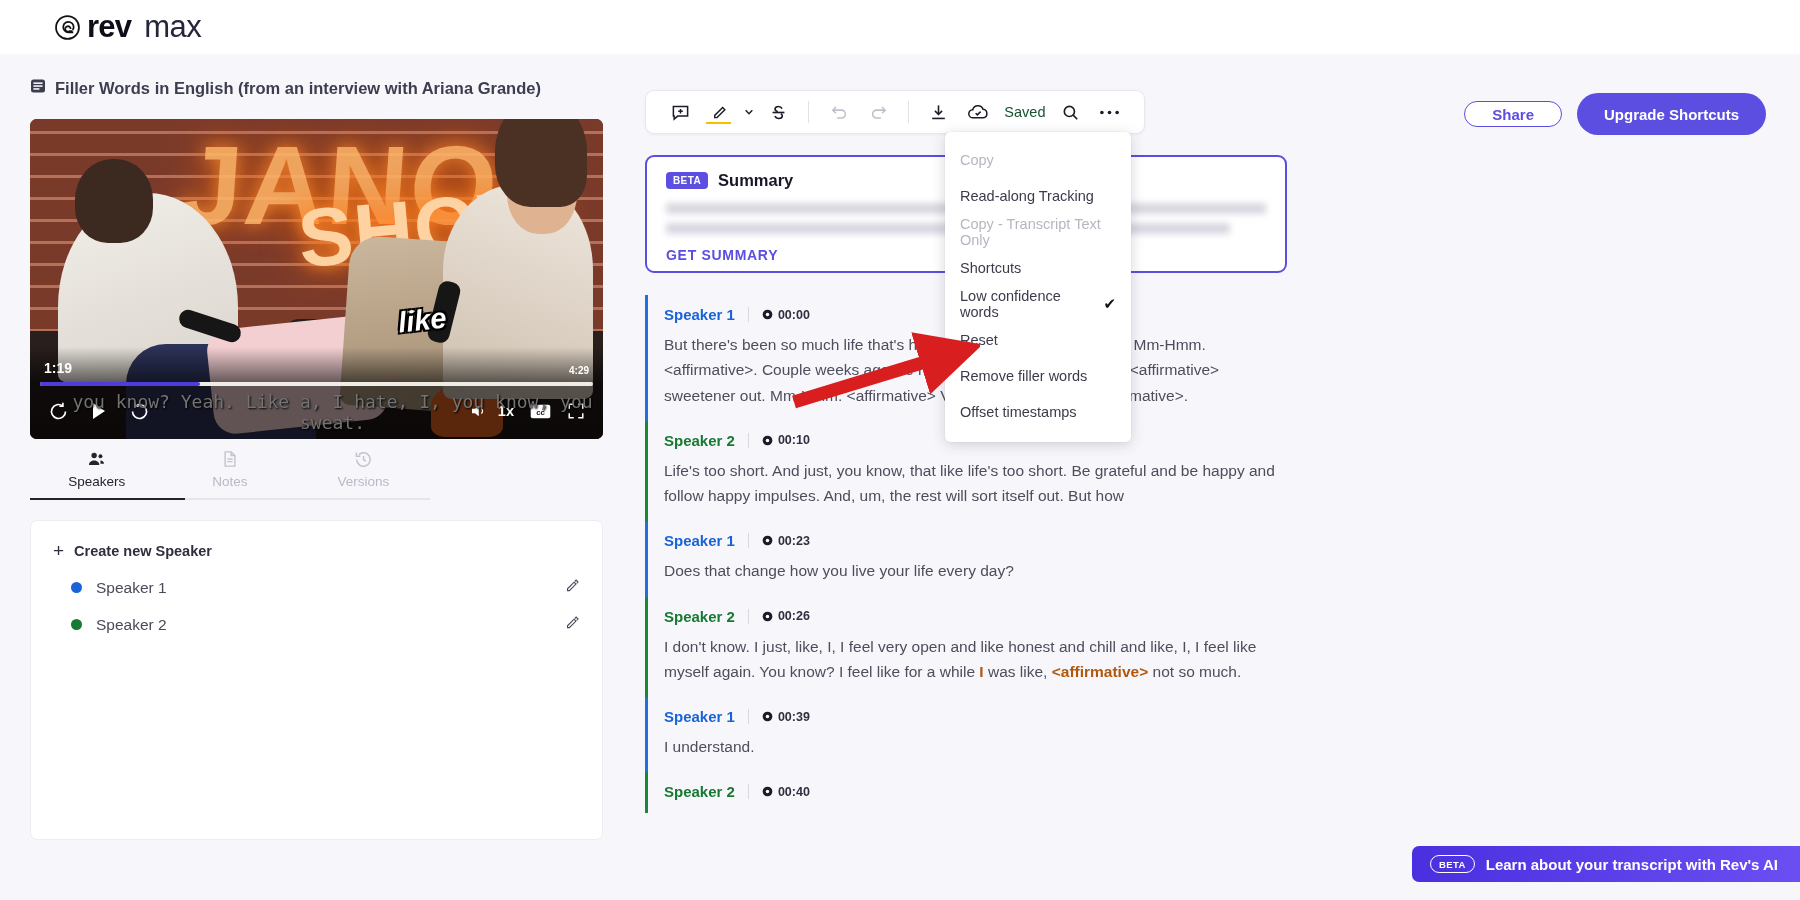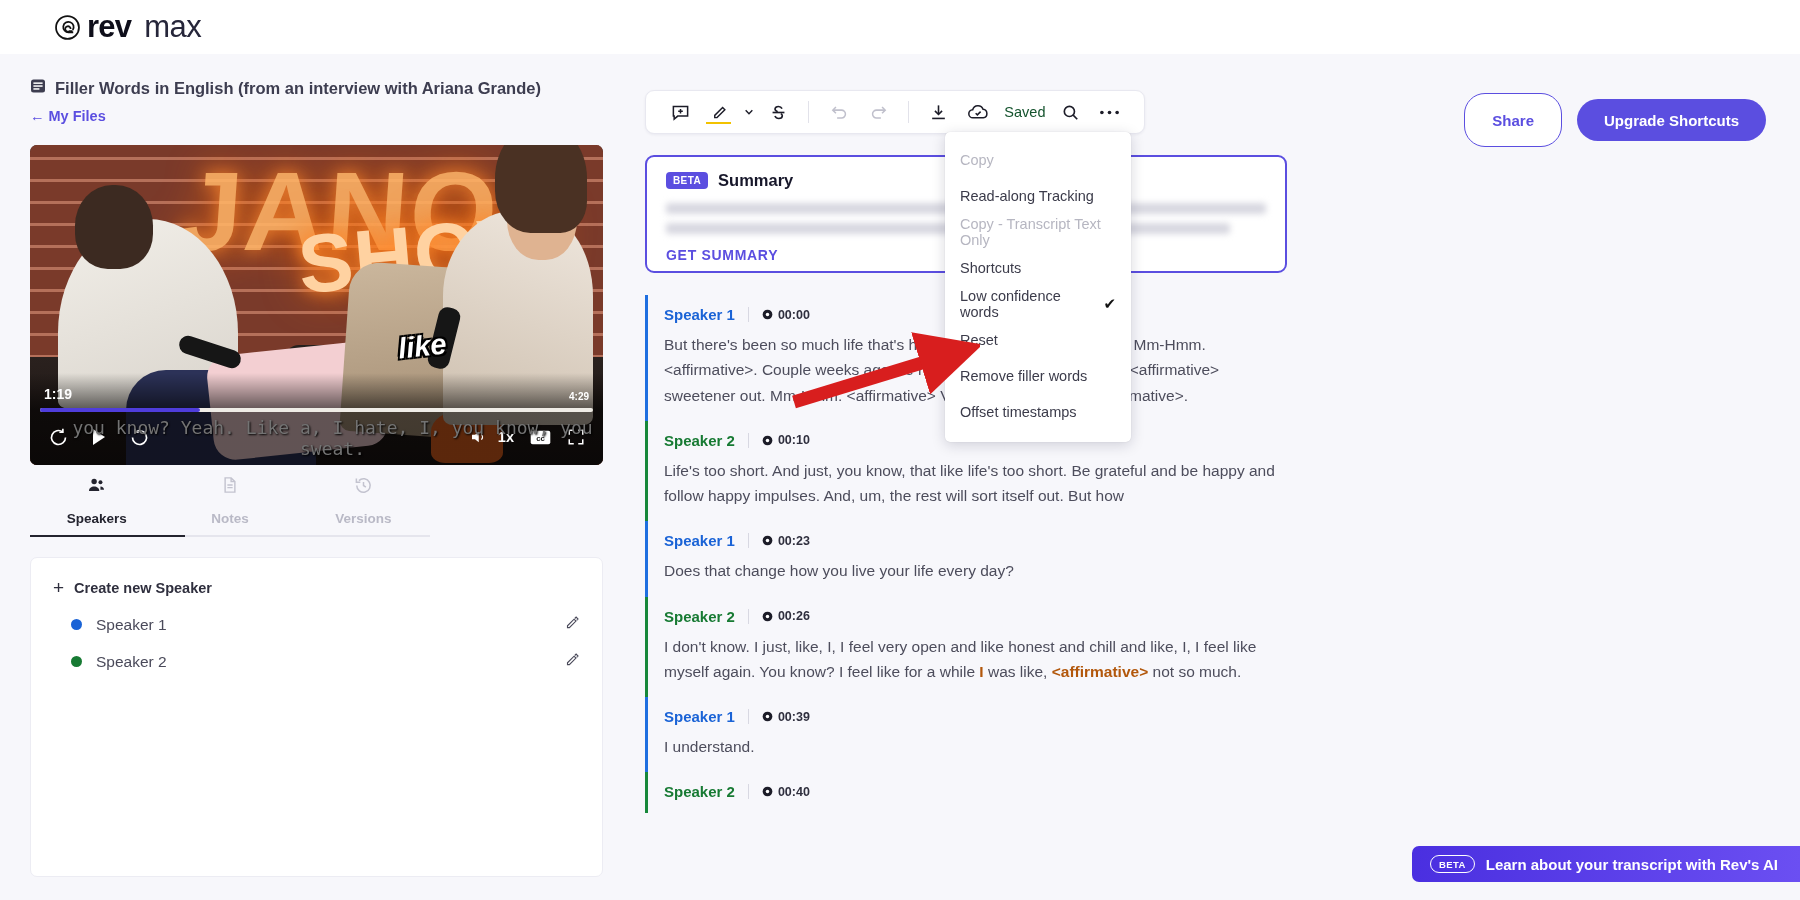--- a/index.html
+++ b/index.html
@@ -101,21 +101,21 @@
     position:absolute; left:0; right:0; bottom: 6px; text-align:center; color:#737373;
     font-family: "DejaVu Sans Mono", monospace; font-size: 18px;
     text-shadow: 1px 1px 2px #000;
     padding-left: 32px;
   }
 
   
   .tabs { margin-top: 10px; display:flex; width: 400px; }
   .tab { flex: 1; text-align: center; padding-bottom: 9px; cursor:pointer; }
   .tab-ic { height: 20px; display:flex; align-items:center; justify-content:center; }
-  .tab-lb { font-size: 13.5px; font-weight: bold; margin-top: 16px; color:#b9b9c6; }
+  .tab-lb { font-size: 13.5px; font-weight: normal; margin-top: 5px; color:#b9b9c6; }
   .tab.active .tab-lb { color:#24242f; }
   .tabs-rule { width: 400px; height: 2px; background: #e5e5ed; position: relative; }
   .tabs-rule .act { position:absolute; left:0; top:0; width: 155px; height:2px; background:#24242f; }
 
   .panel {
     margin-top: 20px; width: 573px; height: 320px; background:#fff;
     border: 1px solid #ececf3; border-radius: 7px; padding: 20px 22px;
   }
   .create-spk { display:flex; align-items:center; gap:10px; font-size: 14.5px; font-weight: bold; color:#2f2f3e; cursor:pointer;}
   .plus { font-size: 19px; font-weight: 400; line-height: 1; }
@@ -173,21 +173,21 @@
   .mi {
     height: 36px; display:flex; align-items:center; padding: 0 15px;
     font-size: 14.5px; color:#3b3b4a; cursor: pointer;
   }
   .mi.disabled { color:#b6b6c1; cursor: default; }
   .mi .check { margin-left:auto; font-size: 15px; color:#111; }
 
   
   .right-btns { position:absolute; right: 34px; top: 93px; display:flex; align-items:center; gap: 15px; }
   .btn-share {
-    height: 54px; padding: 0 27px; border-radius: 21px; border: 1.6px solid #5b4ee0;
+    height: 26px; padding: 0 27px; border-radius: 21px; border: 1.6px solid #5b4ee0;
     color:#5b4ee0; font-size: 15px; font-weight: bold; background:#fff;
     display:flex; align-items:center; cursor:pointer;
   }
   .btn-upgrade {
     height: 42px; padding: 0 27px; border-radius: 21px; background:#5b4ee0; border:none;
     color:#fff; font-size: 15px; font-weight: bold; display:flex; align-items:center; cursor:pointer;
   }
 
   
   .ai-banner {
@@ -231,21 +231,20 @@
       <span class="doc-icon">
         <svg width="16" height="16" viewBox="0 0 16 16">
           <rect x="1" y="1.5" width="14" height="13" rx="2.5" fill="#3d3d50"></rect>
           <rect x="3.4" y="4.4" width="9.2" height="1.5" fill="#fff"></rect>
           <rect x="3.4" y="7.3" width="9.2" height="1.5" fill="#fff"></rect>
           <rect x="3.4" y="10.2" width="6" height="1.5" fill="#fff"></rect>
         </svg>
       </span>
       <span class="doc-title">Filler Words in English (from an interview with Ariana Grande)</span>
     </div>
-    <div class="myfiles">← My Files</div>
 
     <div class="video-wrap">
       <div class="brick" style="background:
              repeating-linear-gradient(0deg, #7a3a2a 0 19px, #b5705a 19px 22px),
              repeating-linear-gradient(90deg, rgba(0,0,0,0) 0 54px, #b5705a 54px 57px);">
         <div class="neon-jano">JANO</div>
         <div class="neon-show">SHOW</div>
         <div class="couch"></div>
         <div class="couch2"></div>
         <div class="person-l"></div>

